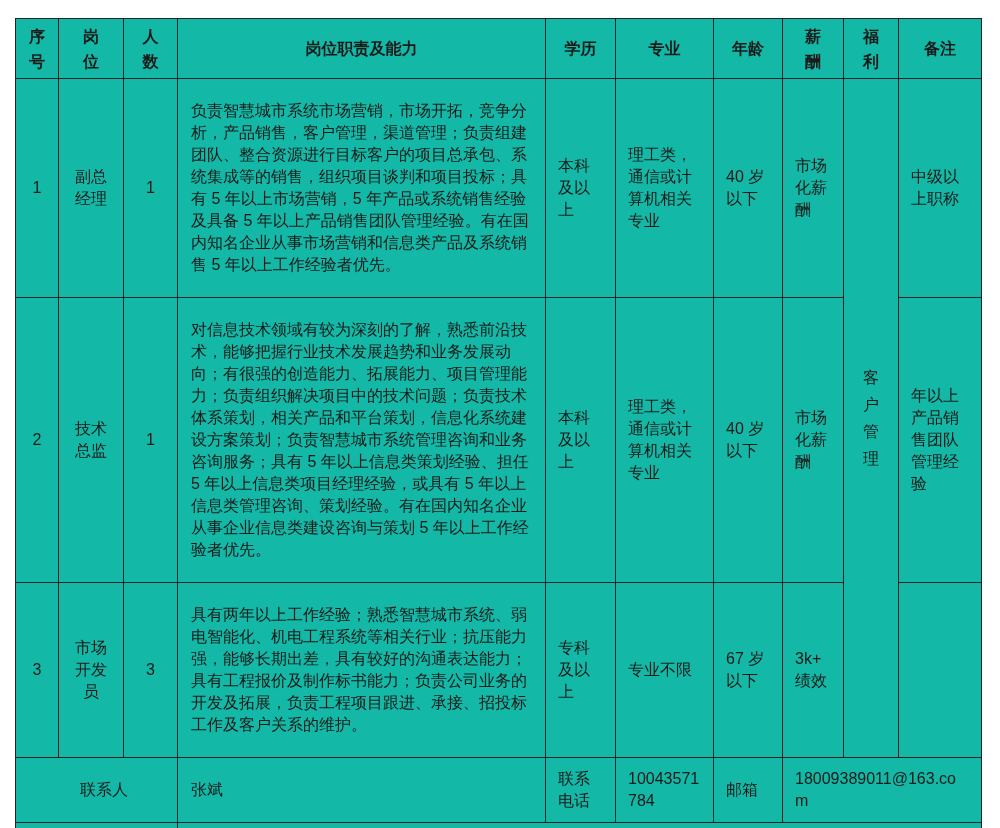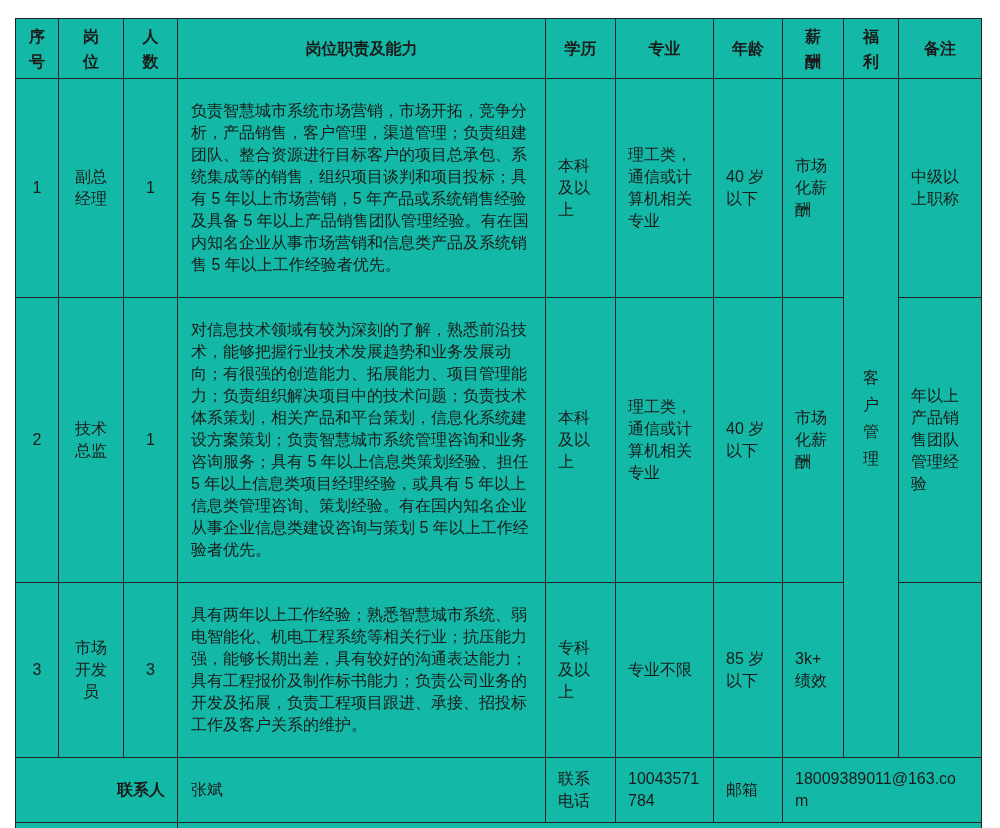--- a/index.html
+++ b/index.html
@@ -7,21 +7,21 @@
         font-family:"Liberation Sans","DejaVu Sans",sans-serif;color:#1a1a1a;}
   table.job{position:absolute;left:15px;top:18px;width:966px;border-collapse:collapse;
             table-layout:fixed;background:#14b8a6;}
   th,td{border:1px solid #222222;vertical-align:middle;font-size:16px;line-height:22px;
         color:#1a1a1a;padding:6px 12px;word-wrap:break-word;overflow:hidden;}
   th{font-weight:bold;text-align:center;padding:4px 2px;line-height:25px;}
   th.left{text-align:center;padding:13px 13px;}
   td.c{text-align:center;padding:6px 11px;}
   td.duty{text-align:left;padding:21px 13px;}
   td.plain{text-align:left;}
-  td.label-cell{text-align:right;padding-left:27px;font-weight:bold;}
+  td.label-cell{text-align:center;padding-left:27px;}
   td.wb{word-break:break-all;}
   span.vstack{display:inline-block;width:1.05em;word-break:break-all;text-align:center;}
   td.welfare{text-align:center;}
   span.vtext{display:inline-block;width:1.05em;word-break:break-all;line-height:27px;
              text-align:center;}
 </style>
 </head>
 <body>
 
 <div class="page">
@@ -78,21 +78,21 @@
       <td class="plain">年以上产品销售团队管理经验</td>
     </tr>
 
     <tr style="height:158px">
       <td class="c">3</td>
       <td class="c">市场开发员</td>
       <td class="c">3</td>
       <td class="duty">具有两年以上工作经验；熟悉智慧城市系统、弱电智能化、机电工程系统等相关行业；抗压能力强，能够长期出差，具有较好的沟通表达能力；具有工程报价及制作标书能力；负责公司业务的开发及拓展，负责工程项目跟进、承接、招投标工作及客户关系的维护。</td>
       <td class="plain">专科及以上</td>
       <td class="plain">专业不限</td>
-      <td class="plain">85 岁以下</td>
+      <td class="plain">67 岁以下</td>
       <td class="plain">3k+绩效</td>
       <td class="plain"></td>
     </tr>
 
     <tr style="height:57px">
       <td colspan="3" class="label-cell">联系人</td>
       <td class="duty">张斌</td>
       <td class="plain">联系电话</td>
       <td class="plain wb">10043571784</td>
       <td class="plain">邮箱</td>

